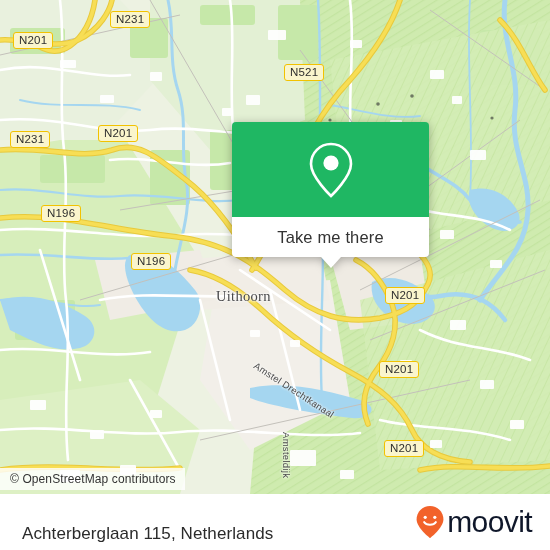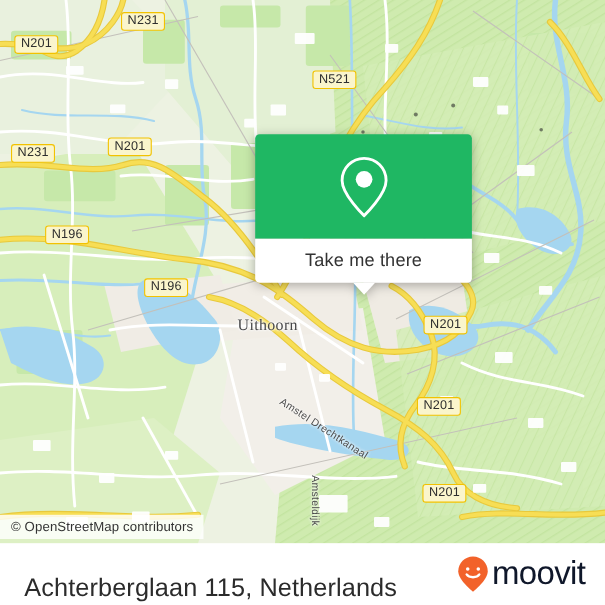--- a/index.html
+++ b/index.html
@@ -98,21 +98,21 @@
     height: 56px;
     background: #ffffff;
     z-index: 50;
     display: flex;
     align-items: center;
     justify-content: space-between;
     padding: 0 18px 0 22px;
     box-sizing: border-box;
   }
   #footer-address {
-    font-size: 23px;
+    font-size: 17px;
     color: #2b2b2b;
     letter-spacing: 0.1px;
     white-space: nowrap;
     margin-top: 24px;
   }
   #brand {
     display: flex;
     align-items: center;
     gap: 2px;
   }

